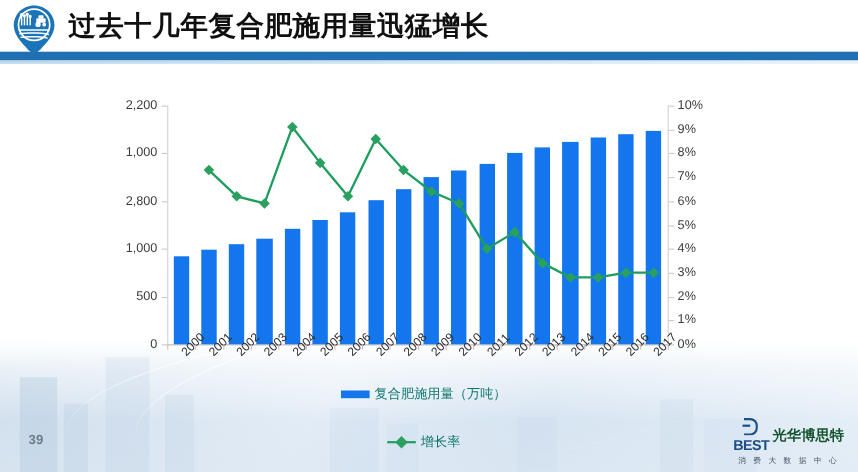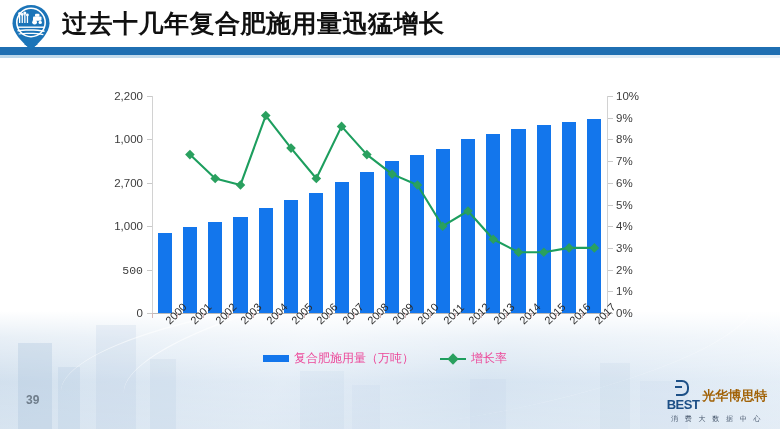--- a/index.html
+++ b/index.html
@@ -93,21 +93,21 @@
     transform-origin:left top;
     transform:rotate(-45deg);
   }
 
   .line-svg{position:absolute;left:0;top:0;width:455px;height:217px;overflow:visible;}
 
   
   .legend{
     position:absolute;left:0;top:272px;width:578px;
     display:flex;justify-content:center;align-items:center;gap:26px;
-    font-size:12px;color:#ec4899;
+    font-size:12px;color:#0f766e;flex-direction:column;
   }
   .legend-item{display:flex;align-items:center;gap:5px;white-space:nowrap;}
   .swatch-bar{width:26px;height:7px;background:#1376ec;display:block;}
   .swatch-line{position:relative;width:26px;height:10px;display:block;}
   .swatch-line:before{
     content:"";position:absolute;left:0;top:4.5px;width:26px;height:2px;background:#1d9e5e;
   }
   .swatch-line:after{
     content:"";position:absolute;left:9px;top:1.5px;width:8px;height:8px;
     background:#2aa05f;transform:rotate(45deg);
@@ -128,21 +128,21 @@
     font-size:13px;font-weight:bold;color:#1c4f86;letter-spacing:-.5px;
     display:flex;align-items:center;gap:1px;flex-direction:column;
   }
   .brand-e{
     display:inline-block;width:11px;height:12px;border:2px solid #1c4f86;
     border-left:none;border-radius:0 7px 7px 0;position:relative;
   }
   .brand-e:before{
     content:"";position:absolute;left:-1px;top:3.5px;width:7px;height:2px;background:#1c4f86;
   }
-  .brand-cn{font-size:13px;font-weight:bold;color:#a16207;letter-spacing:0;}
+  .brand-cn{font-size:13px;font-weight:bold;color:#14532d;letter-spacing:0;}
   .brand-sub{
     font-size:7px;color:#46566b;letter-spacing:2.4px;margin-top:2px;
   }
 </style>
 </head>
 <body>
 
 <div class="slide">
 
   <div class="bg-photo"></div>
@@ -190,25 +190,25 @@
   <div class="chart-card">
     <div class="plot">
       <div class="axis-line axis-left"></div>
       <div class="axis-line axis-right"></div>
       <div class="axis-line axis-bottom"></div>
 
       <div id="y-ticks">
           <div class="tick tick-l" style="top: 217px;"></div>
           <div class="ylab" style="top: 217px;">0</div>
           <div class="tick tick-l" style="top: 173.6px;"></div>
-          <div class="ylab" style="top: 173.6px; font-family: Liberation Mono, monospace;">500</div>
+          <div class="ylab" style="top: 173.6px;">500</div>
           <div class="tick tick-l" style="top: 130.2px;"></div>
           <div class="ylab" style="top: 130.2px;">1,000</div>
           <div class="tick tick-l" style="top: 86.8px;"></div>
-          <div class="ylab" style="top: 86.8px;">2,700</div>
+          <div class="ylab" style="top: 86.8px;">2,800</div>
           <div class="tick tick-l" style="top: 43.4px;"></div>
           <div class="ylab" style="top: 43.4px;">1,000</div>
           <div class="tick tick-l" style="top: 0px;"></div>
           <div class="ylab" style="top: 0px;">2,200</div>
         </div>
       <div id="y2-ticks">
           <div class="tick tick-r" style="top: 217px;"></div>
           <div class="ylab-r" style="top: 217px;">0%</div>
           <div class="tick tick-r" style="top: 195.3px;"></div>
           <div class="ylab-r" style="top: 195.3px;">1%</div>

